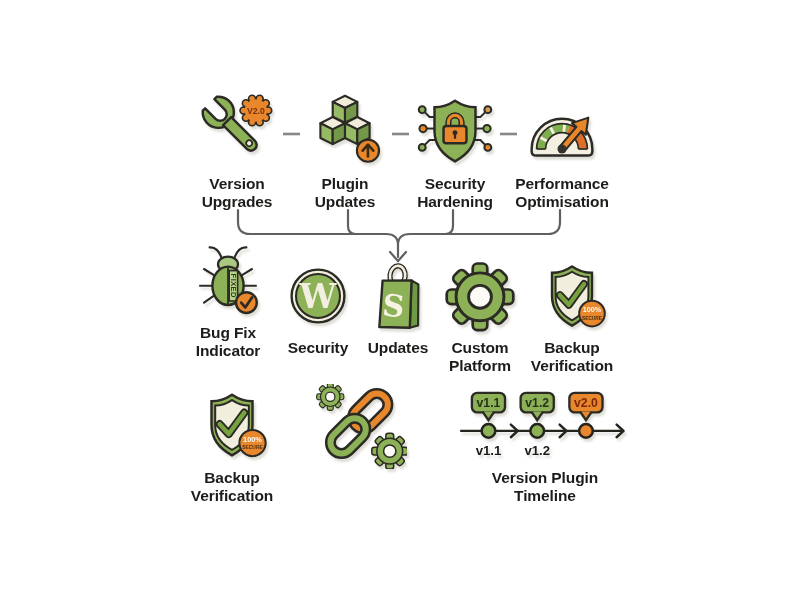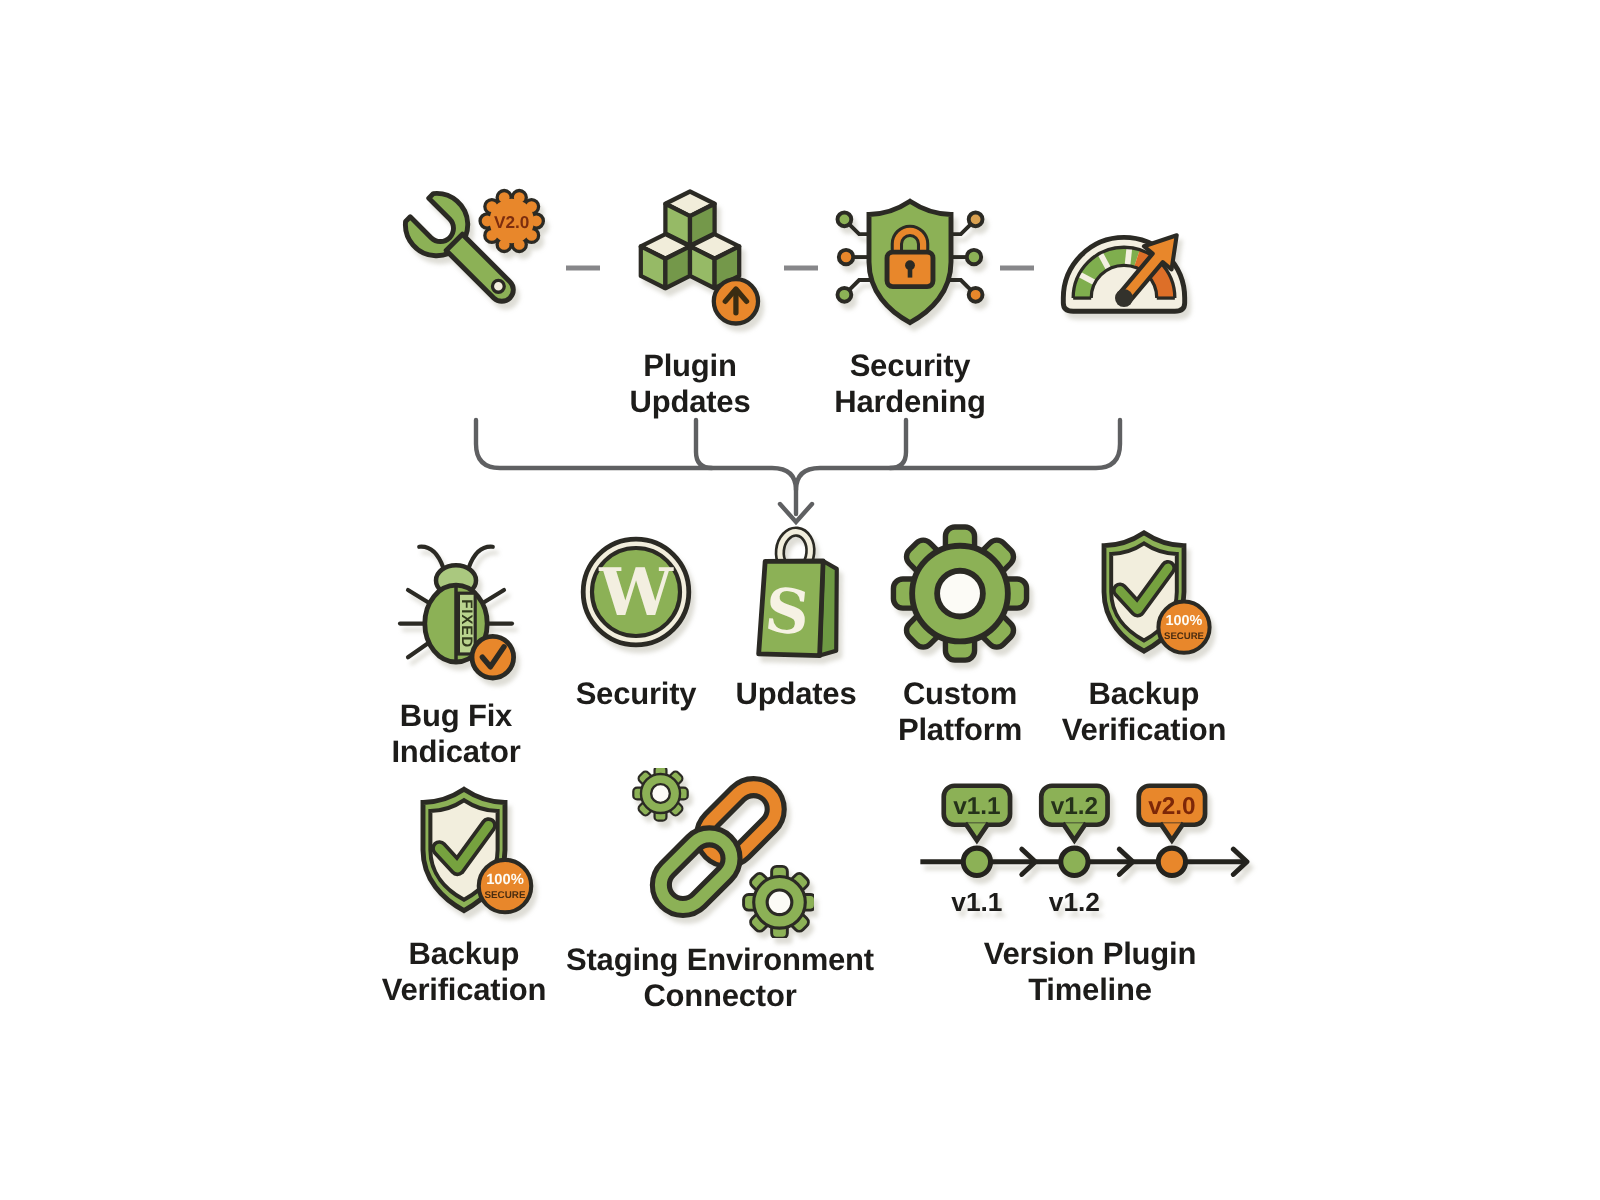--- a/index.html
+++ b/index.html
@@ -69,20 +69,22 @@
             <circle cx="58" cy="25" r="4.3"></circle>
           <circle cx="60.9" cy="16.2" r="4.3"></circle>
             <circle cx="68.4" cy="10.7" r="4.3"></circle>
           <circle cx="77.6" cy="10.7" r="4.3"></circle>
             <circle cx="85.1" cy="16.2" r="4.3"></circle>
         </g>
         <circle cx="73" cy="25" r="13.6" fill="#e8872b"></circle>
         <text x="73" y="29" text-anchor="middle" font-size="10.5" font-weight="bold" fill="#7c2d0e">V2.0</text>
       </g>
     </svg>
+    <figcaption>Version
+Upgrades</figcaption>
   </figure>
 
   <figure class="item" style="left:395px;top:90px;width:120px">
     <svg class="icon" width="82" height="82" viewBox="0 0 100 100">
       <g fill="none" stroke="#2b2a24" stroke-width="2.4">
         <path d="M30,33 L19,33 L13,27"></path>
           <path d="M30,47 L15,47"></path>
           <path d="M30,61 L19,61 L13,67"></path>
         <path d="M70,33 L81,33 L87,27"></path>
           <path d="M70,47 L85,47"></path>
@@ -153,23 +155,25 @@
         <path d="M19,72 A31,31 0 0 1 81,72"></path>
         <path d="M30,72 A20,20 0 0 1 70,72"></path>
         <line x1="19" y1="72" x2="30" y2="72"></line>
           <line x1="70" y1="72" x2="81" y2="72"></line>
       </g>
       <g transform="rotate(-50 50 72)">
         <polygon points="50,68 82,68 82,61 100,72 82,83 82,76 50,76" fill="#e8872b" stroke="#2b2a24" stroke-width="2.5" stroke-linejoin="round"></polygon>
       </g>
       <circle cx="50" cy="72" r="5.5" fill="#33322c"></circle>
     </svg>
-  </figure>
-
-  <figure class="item" style="left:168px;top:267px;width:120px">
+    <figcaption>Performance
+Optimisation</figcaption>
+  </figure>
+
+  <figure class="item" style="left:168px;top:241px;width:120px">
     <svg class="icon" width="80" height="80" viewBox="0 0 100 100">
       <g fill="none" stroke="#2b2a24" stroke-width="2.6" stroke-linecap="round">
         <path d="M42,21 Q37,7 27,8"></path>
           <path d="M58,21 Q63,7 73,8"></path>
         <path d="M33,43 L20,35"></path>
           <path d="M31,56 L15,56"></path>
           <path d="M33,68 L20,77"></path>
         <path d="M67,43 L80,35"></path>
           <path d="M69,56 L85,56"></path>
           <path d="M67,68 L80,77"></path>
@@ -256,22 +260,20 @@
       <use href="#gear-shape" transform="translate(90,79) scale(0.66)"></use>
       <g transform="translate(67,32) rotate(45)">
         <rect x="-13" y="-24" width="26" height="48" rx="13" fill="none" stroke="#2b2a24" stroke-width="13"></rect>
         <rect x="-13" y="-24" width="26" height="48" rx="13" fill="none" stroke="#e8872b" stroke-width="7"></rect>
       </g>
       <g transform="translate(41,61) rotate(45)">
         <rect x="-13" y="-24" width="26" height="48" rx="13" fill="none" stroke="#2b2a24" stroke-width="13"></rect>
         <rect x="-13" y="-24" width="26" height="48" rx="13" fill="none" stroke="#8cb156" stroke-width="7"></rect>
       </g>
     </svg>
-    <figcaption>Staging Environment
-Connector</figcaption>
   </figure>
 
   <figure class="item" style="left:453px;top:388px;width:184px">
     <svg class="icon" width="178" height="78" viewBox="0 0 180 80">
       <line x1="3" y1="44" x2="170" y2="44" stroke="#24231e" stroke-width="2.5"></line>
       <g fill="none" stroke="#24231e" stroke-width="2.5" stroke-linecap="round" stroke-linejoin="round">
         <path d="M55,37.5 L62,44 L55,50.5"></path>
         <path d="M105,37.5 L112,44 L105,50.5"></path>
         <path d="M163.5,37.5 L170.5,44 L163.5,50.5"></path>
       </g>

